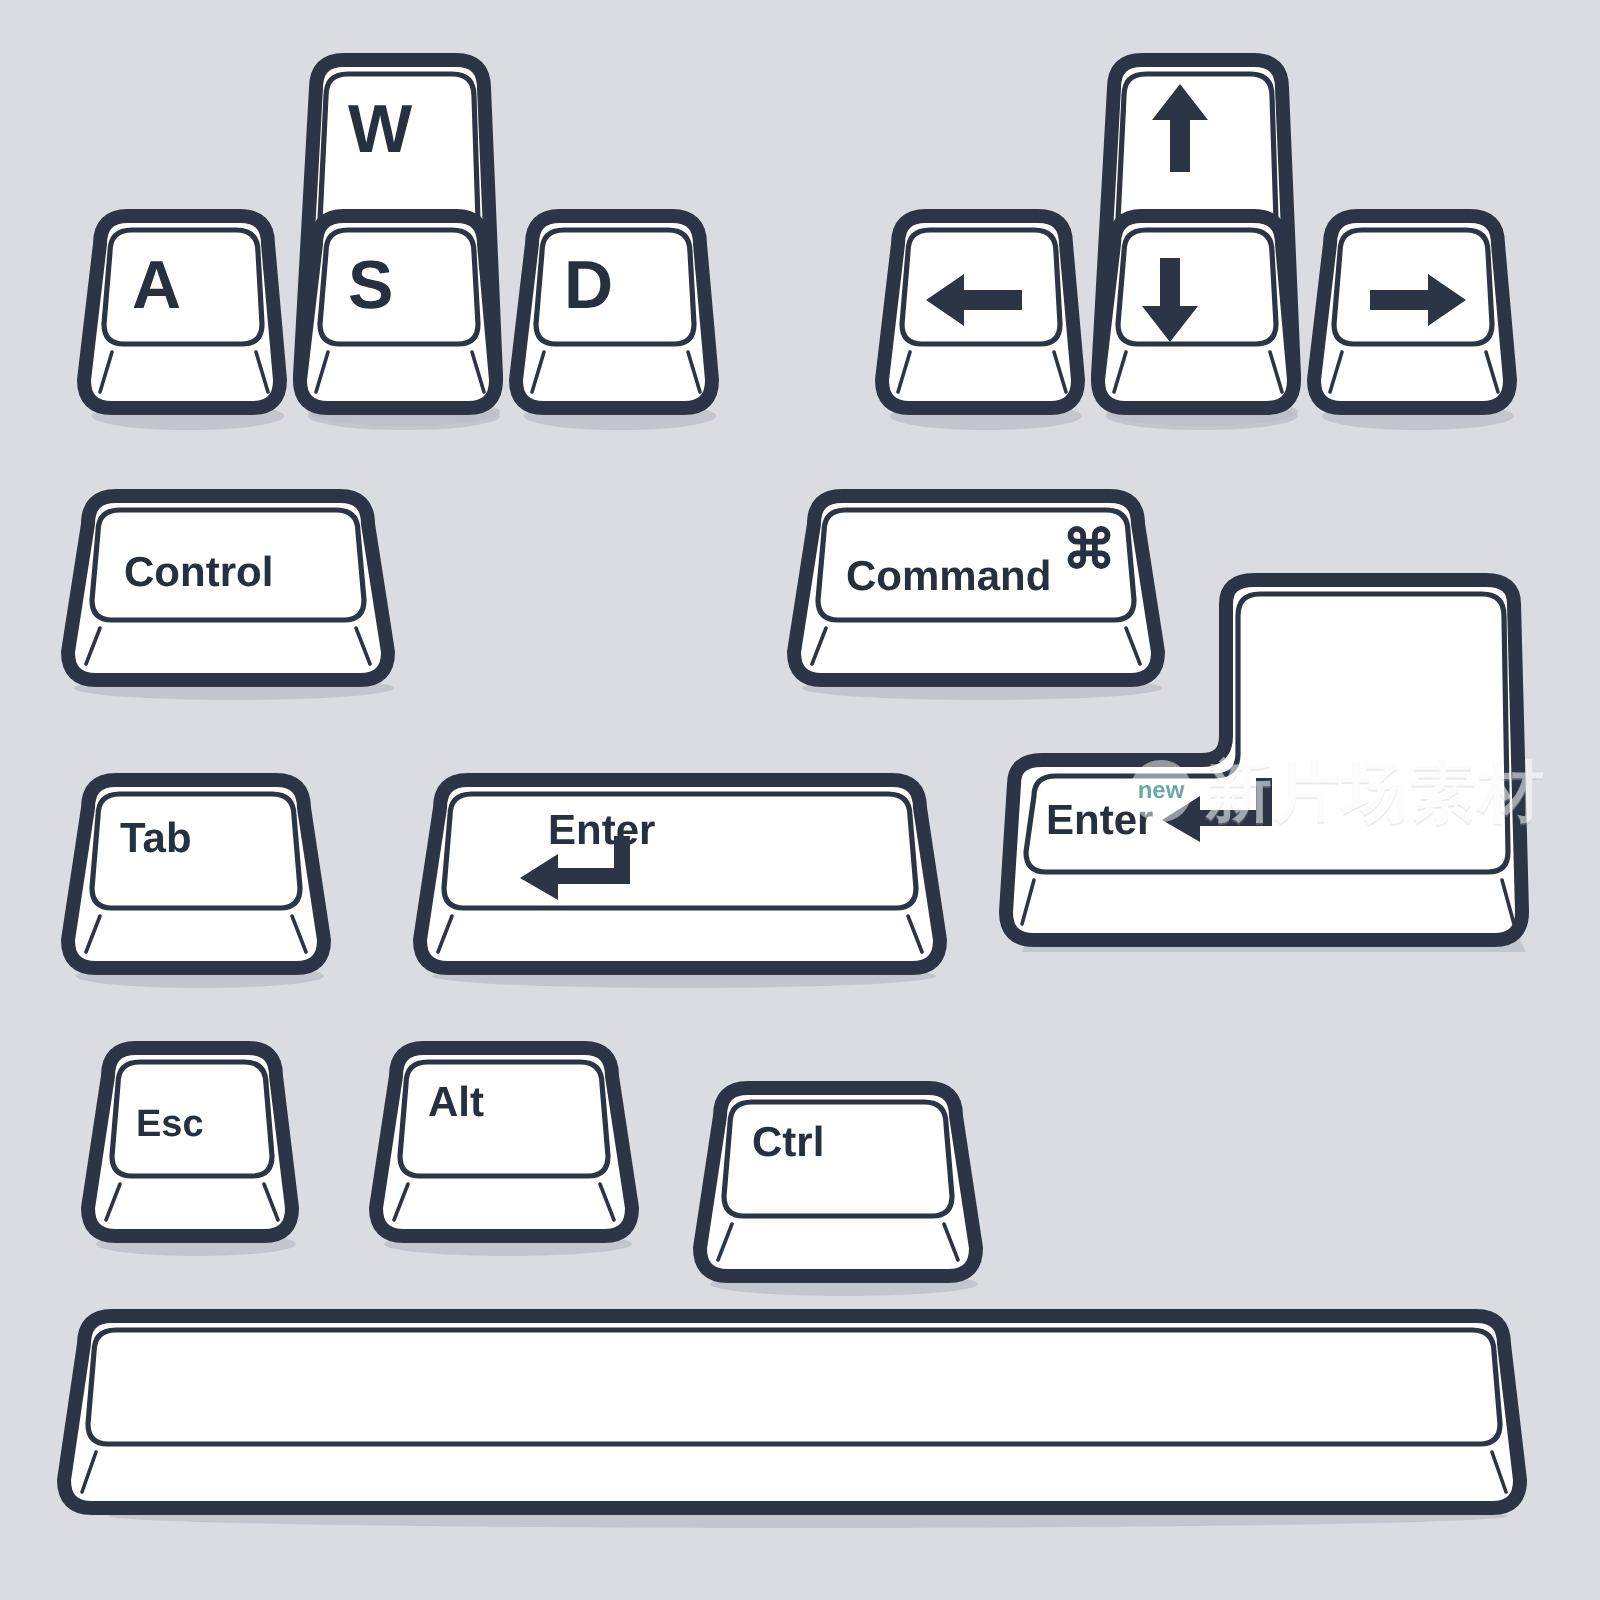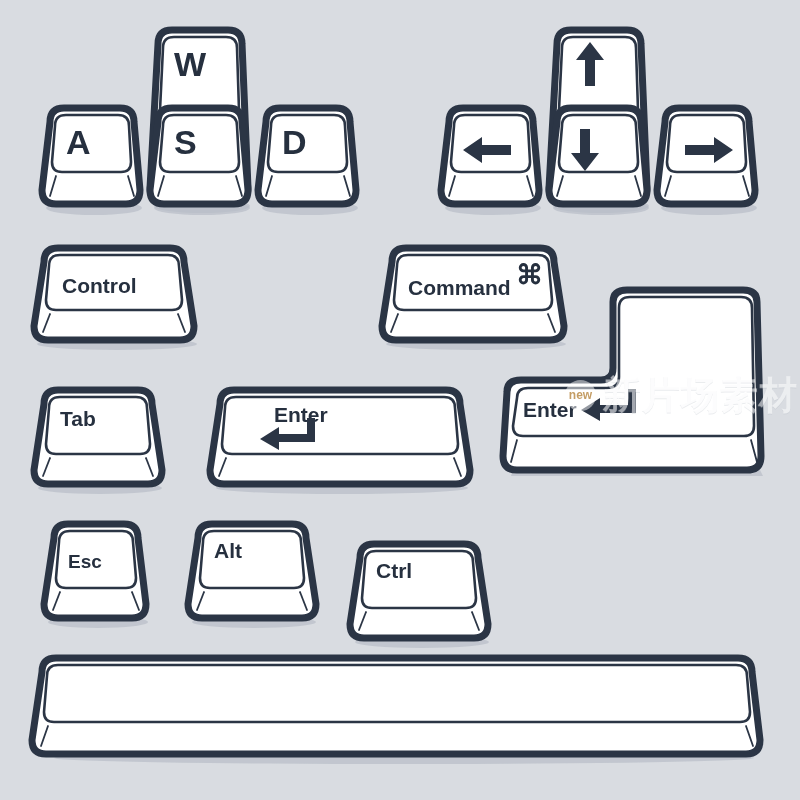--- a/index.html
+++ b/index.html
@@ -81,31 +81,31 @@
     align-items: center;
     gap: 7px;
     pointer-events: none;
     opacity: .62;
   }
   #watermark .wm-badge {
     width: 31px;
     height: 31px;
     border-radius: 50%;
     background: rgba(255,255,255,.80);
-    color: #a16207;
+    color: #0f766e;
     font-size: 12px;
     font-weight: bold;
     display: flex;
     align-items: center;
     justify-content: center;
     font-family: "Liberation Sans", sans-serif;
     flex: none;
   }
   #watermark .wm-text {
-    font-size: 38px;
+    font-size: 33px;
     font-weight: bold;
     color: rgba(255,255,255,.88);
     letter-spacing: 1px;
     line-height: 1;
     white-space: nowrap;
     font-family: "DejaVu Sans", sans-serif;
     text-shadow: 0 1px 0 rgba(180,186,196,.45);
   }
 </style>
 </head>
@@ -214,21 +214,21 @@
       <ellipse class="kshadow" cx="95" cy="102" rx="80" ry="6"></ellipse>
       <path class="kshape" d="M22 20 Q22 6 36 6 L148 6 Q162 6 162 20 L172 84 Q172 98 158 98 L26 98 Q12 98 12 84 Z"></path>
       <path class="kface" d="M27 24 Q27 13 38 13 L146 13 Q157 13 157 24 L160 58 Q160 68 150 68 L34 68 Q24 68 24 58 Z"></path>
       <path class="kskirt" d="M28 72 L21 90"></path>
       <path class="kskirt" d="M156 72 L163 90"></path>
       <text class="legend mid" x="40" y="51">Control</text>
     </svg>
   </div>
 
 
-  <div class="key" style="left:370px; top:242px;">
+  <div class="key" style="left:385px; top:242px;">
     <svg width="204" height="110" viewBox="0 0 204 110">
       <ellipse class="kshadow" cx="106" cy="102" rx="90" ry="6"></ellipse>
       <path class="kshape" d="M22 20 Q22 6 36 6 L170 6 Q184 6 184 20 L194 84 Q194 98 180 98 L26 98 Q12 98 12 84 Z"></path>
       <path class="kface" d="M27 24 Q27 13 38 13 L168 13 Q179 13 179 24 L182 58 Q182 68 172 68 L34 68 Q24 68 24 58 Z"></path>
       <path class="kskirt" d="M28 72 L21 90"></path>
       <path class="kskirt" d="M178 72 L185 90"></path>
       <text class="legend mid" x="38" y="53">Command</text>
       <text class="legend" x="146" y="42" style="font-size:27px;">⌘</text>
     </svg>
   </div>

